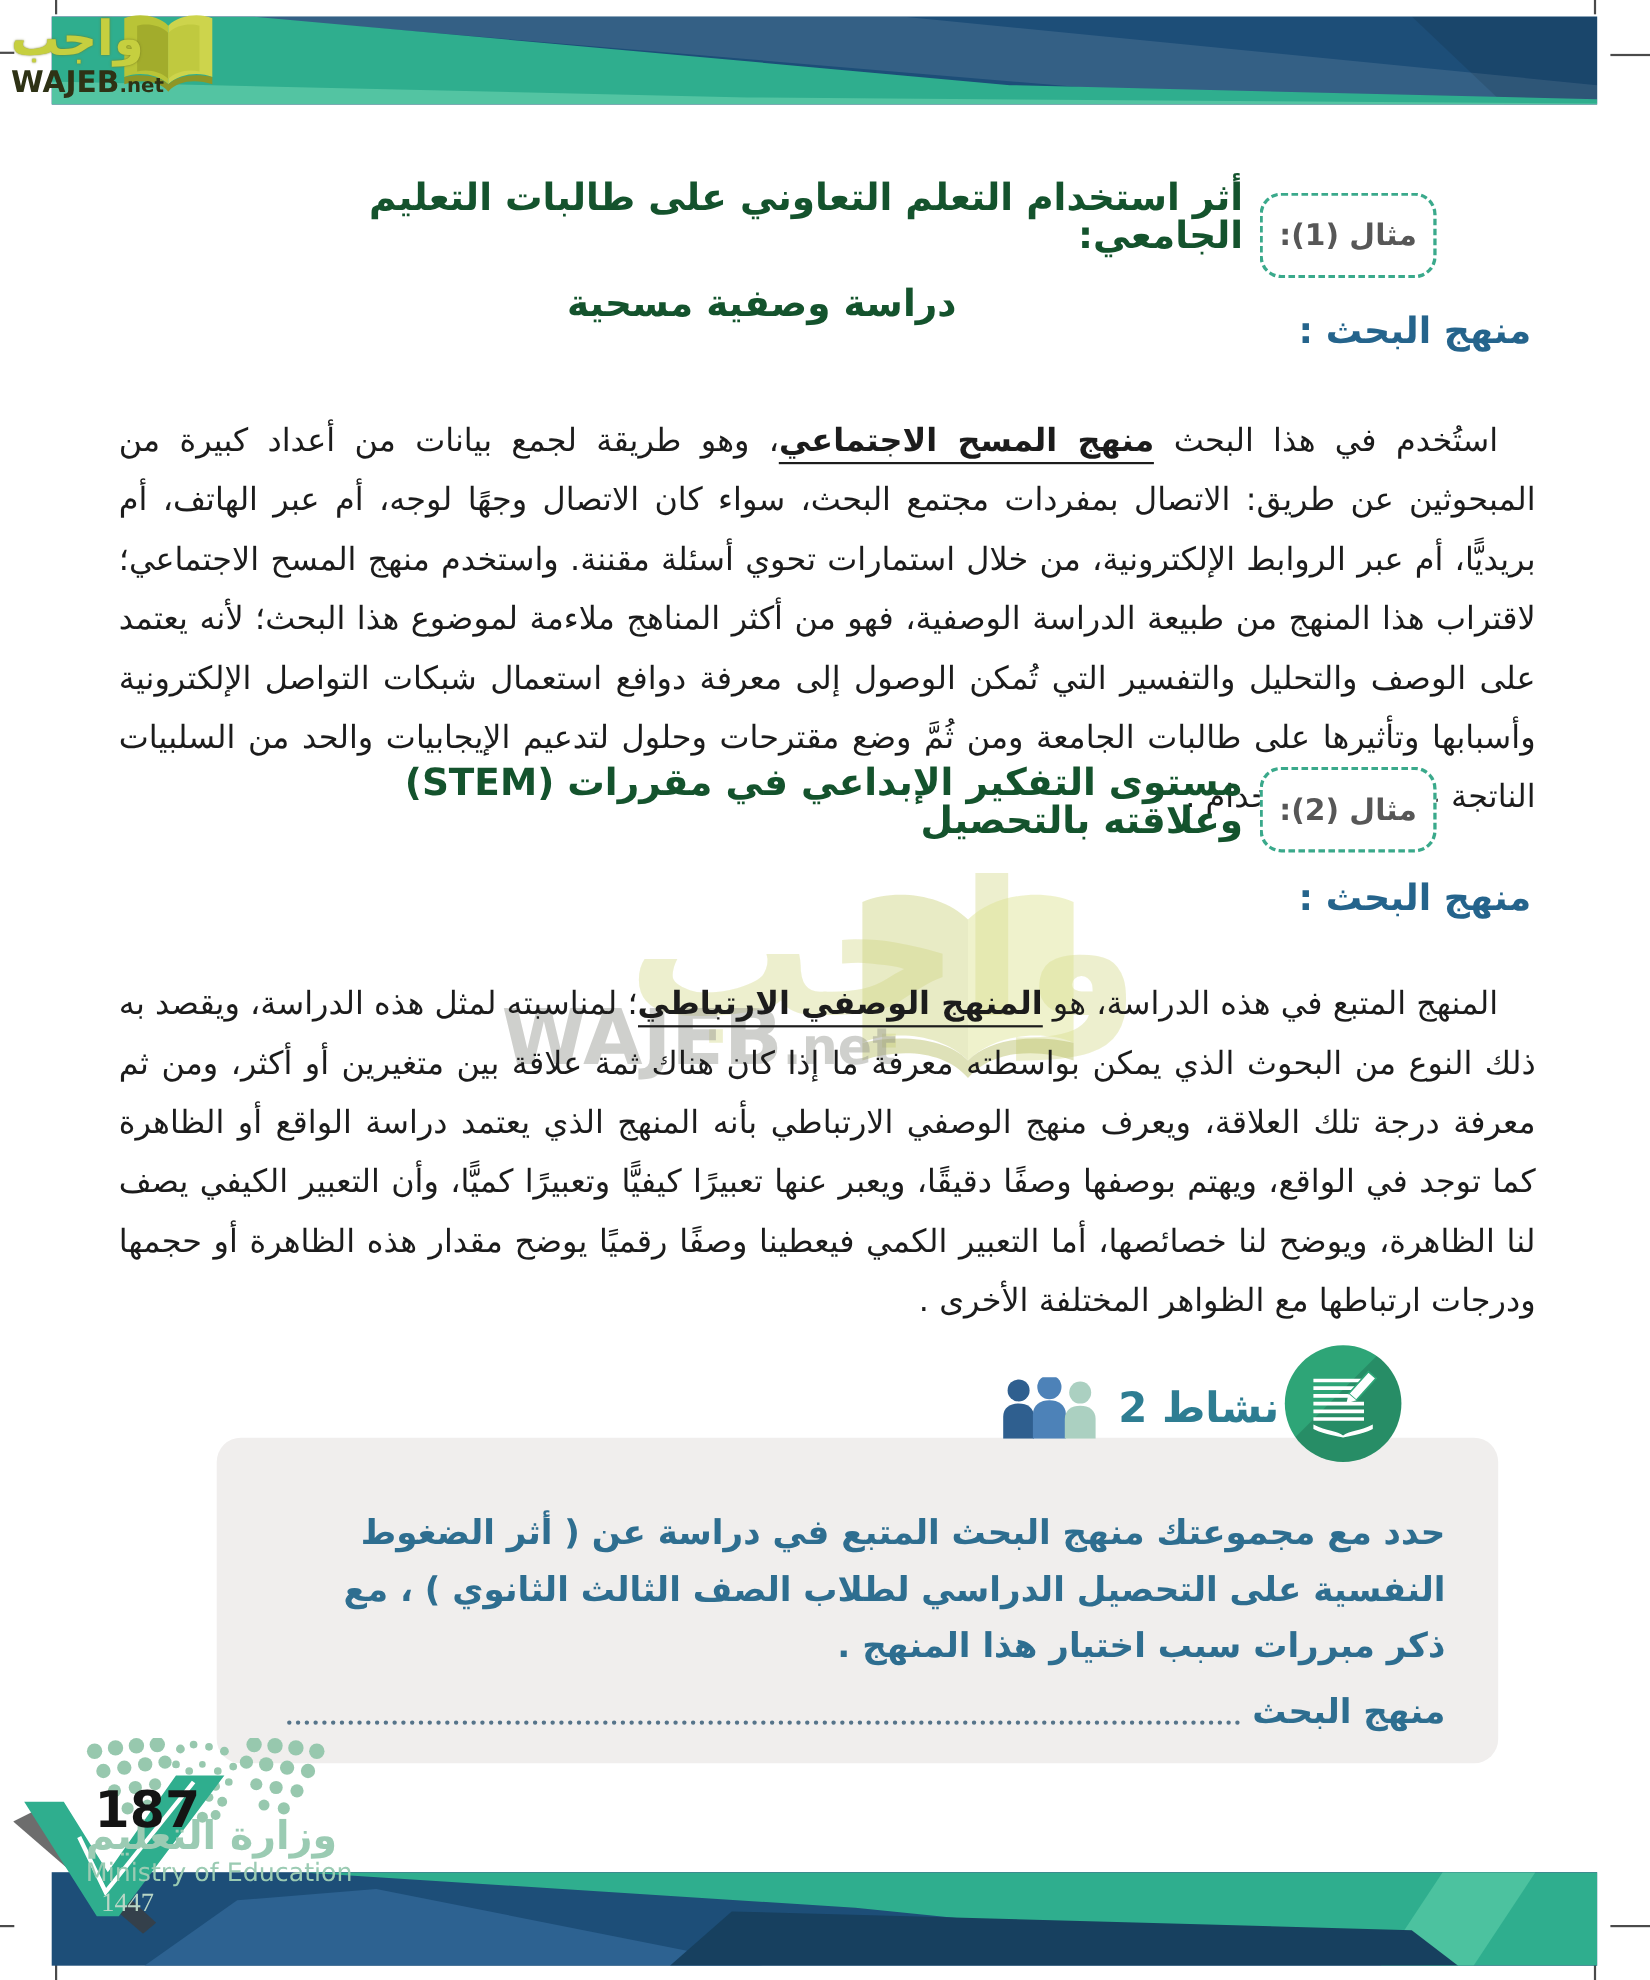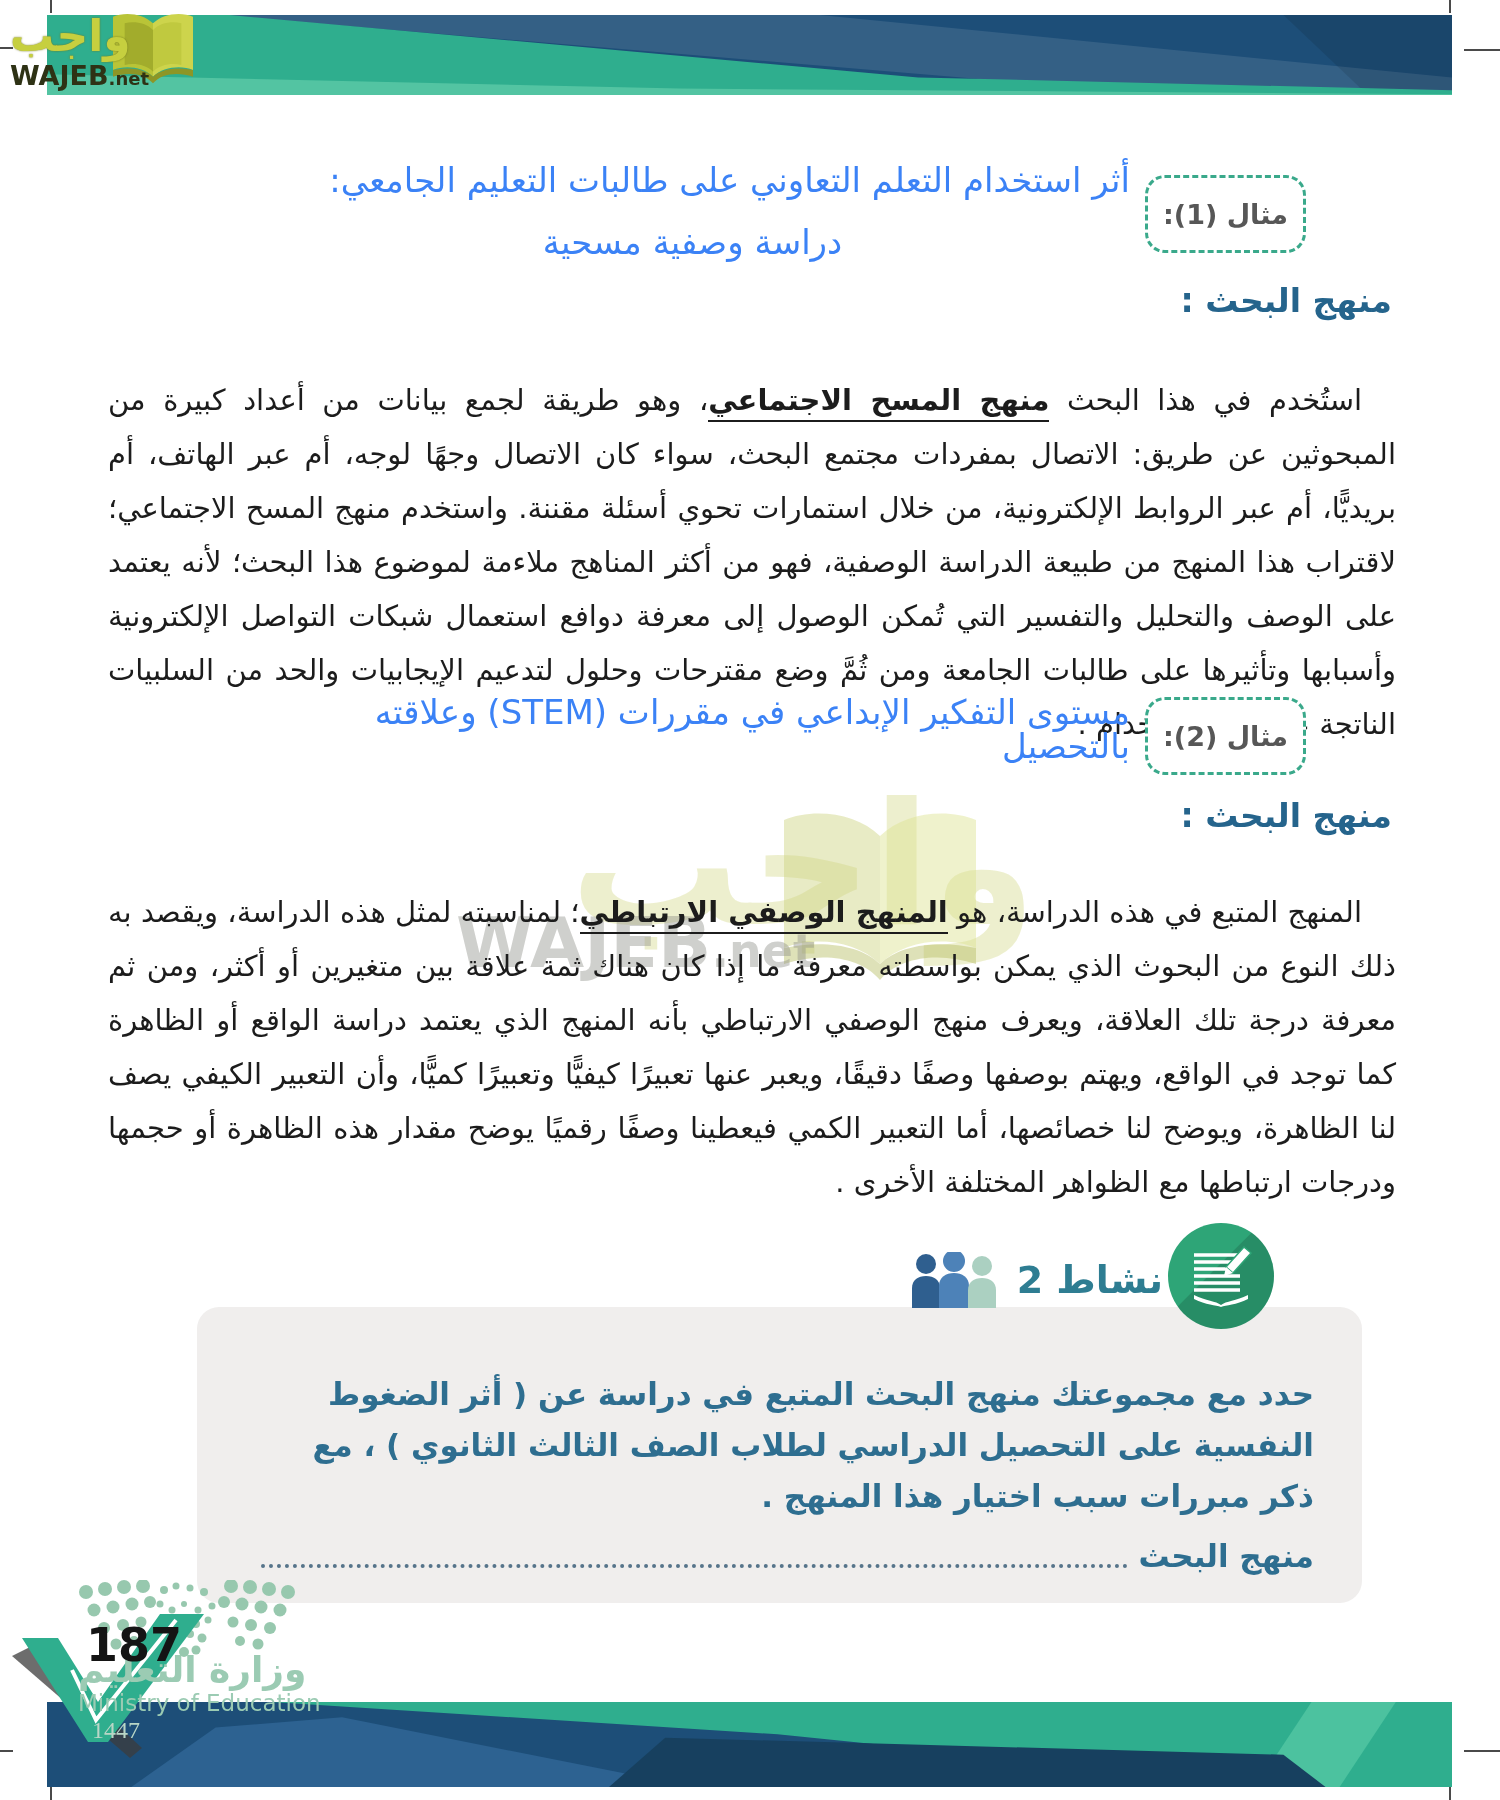--- a/index.html
+++ b/index.html
@@ -42,21 +42,21 @@
   .wm-en .tld{font-size:46px;}
 
   
   .badge{border:3px dashed #3aa98b;border-radius:20px;color:#575757;font-weight:bold;
          font-size:27px;display:flex;align-items:center;justify-content:center;
          direction:rtl;z-index:3;background:#fff;}
   .badge1{left:1145px;top:175px;width:155px;height:72px;}
   .badge2{left:1145px;top:697px;width:155px;height:72px;}
 
   
-  .ex-title{left:255px;width:875px;direction:rtl;color:#3b82f6;font-weight:normal;
+  .ex-title{left:255px;width:875px;direction:rtl;color:#14532d;font-weight:bold;
             font-size:34px;line-height:1.0;z-index:2;}
   .ex-title .l1{text-align:right;}
   .ex-title .l2{text-align:center;margin-top:28px;}
   .ex1-title{top:163px;}
   .ex2-title{top:695px;}
 
   .section-label{right:108px;direction:rtl;color:#25648c;font-weight:bold;font-size:33px;z-index:2;}
   .sl1{top:281px;}
   .sl2{top:796px;}
 

